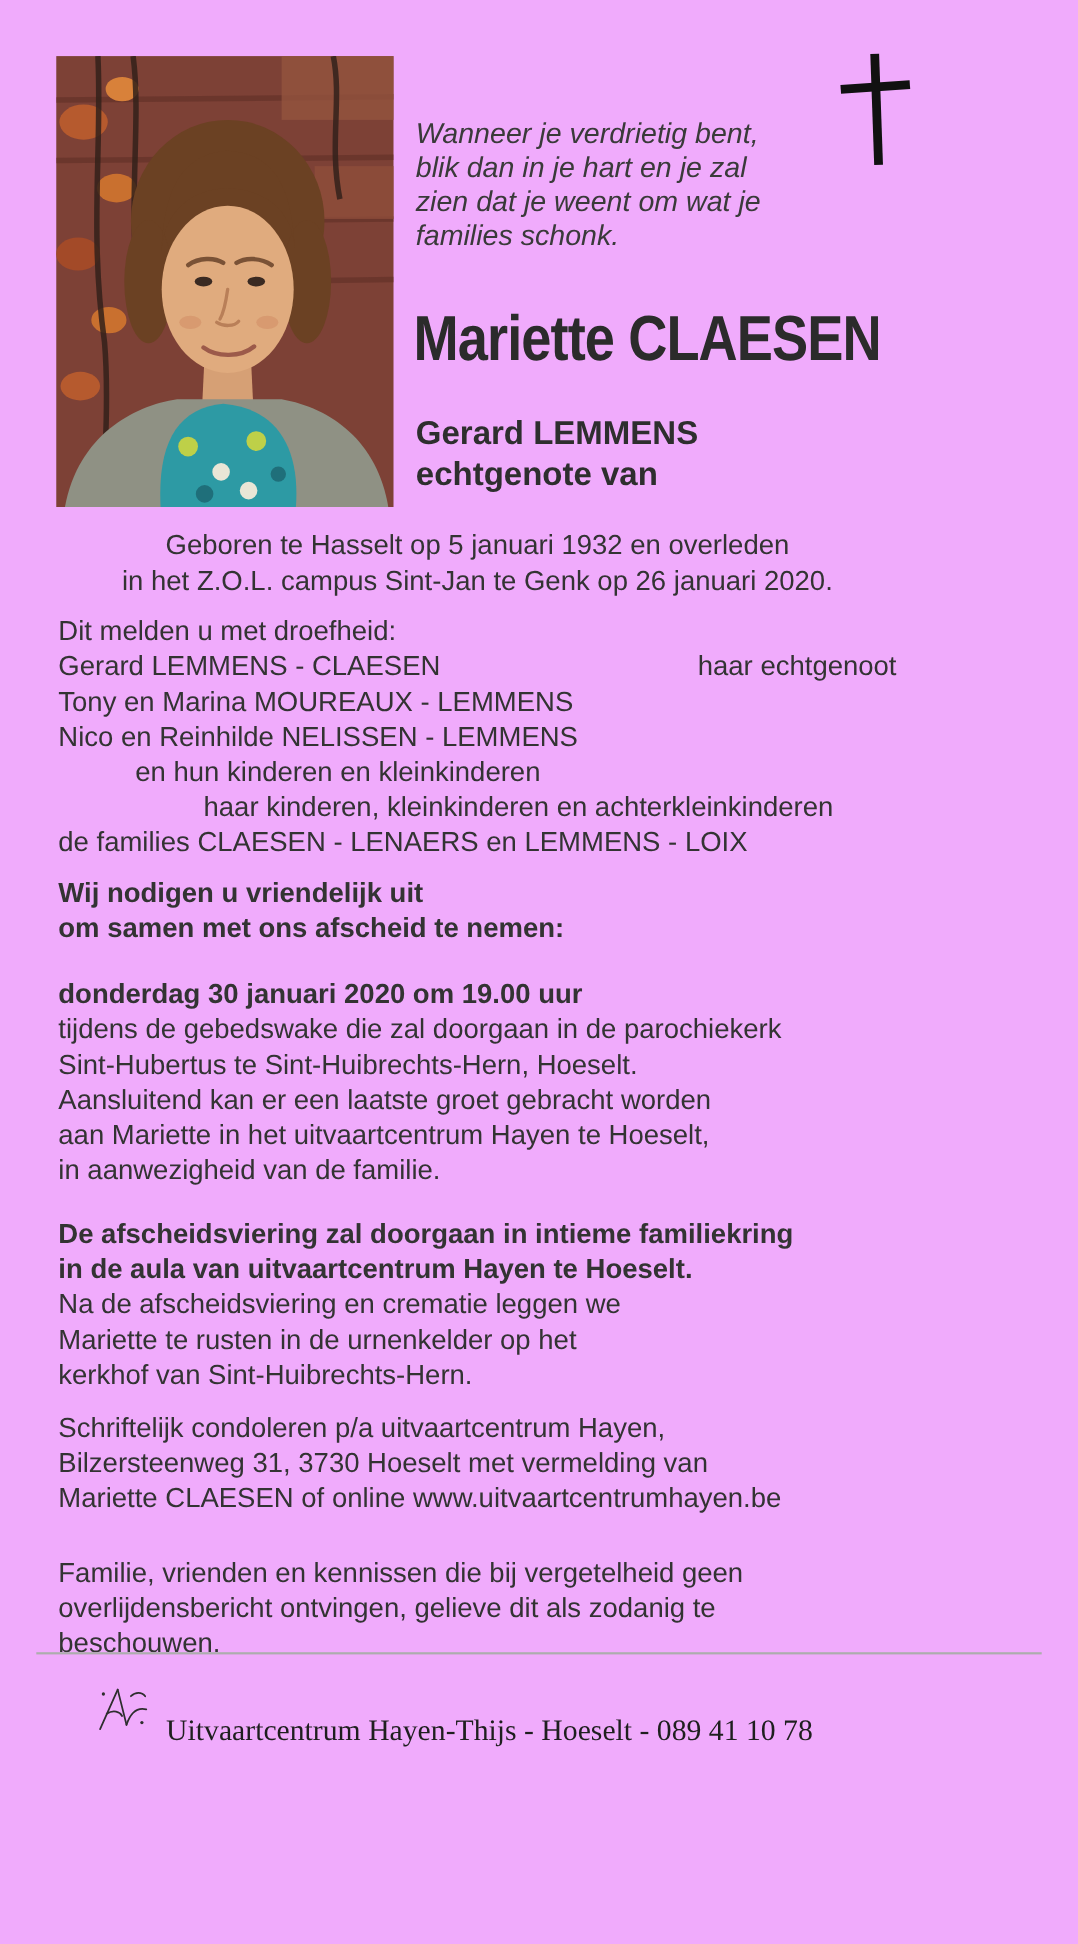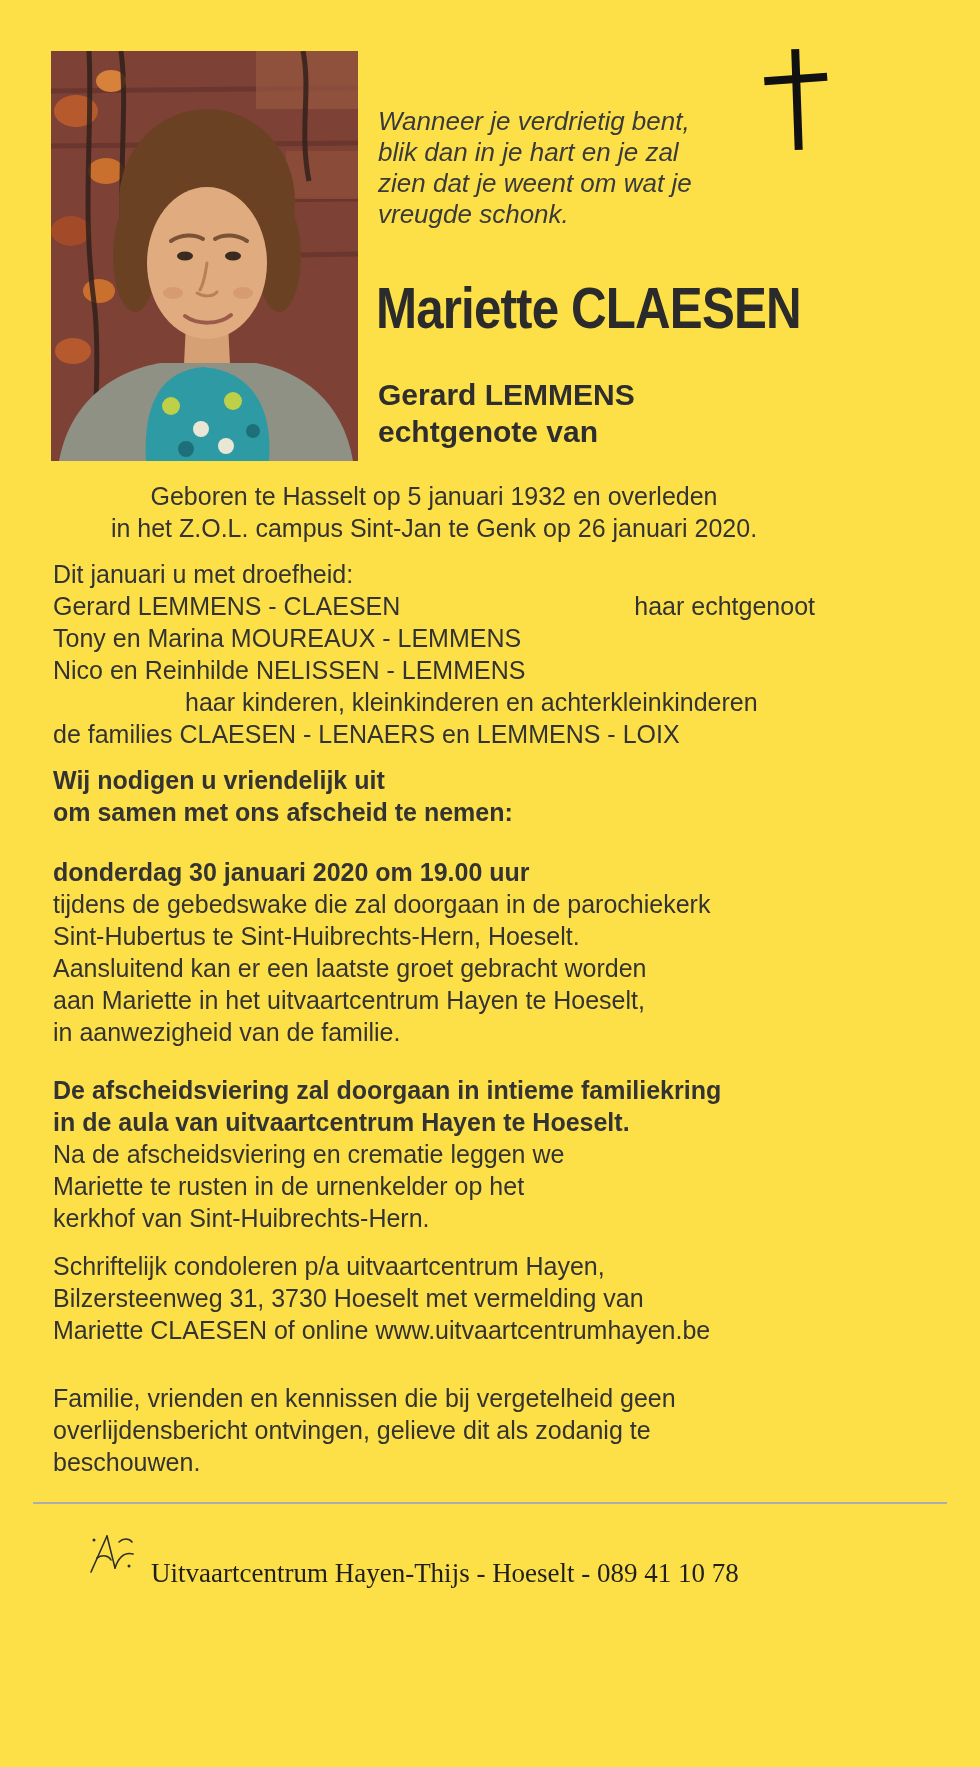--- a/index.html
+++ b/index.html
@@ -1,20 +1,20 @@
 <!DOCTYPE html>
 <html><head>
 <meta charset="utf-8">
 <style>
   html, body { margin: 0; padding: 0; background: #ffffff; }
   .page {
     position: relative;
     width: 980px;
     height: 1767px;
-    background: #fde047;
+    background: #f0abfc;
     font-family: "Liberation Sans", sans-serif;
     color: #333333;
     overflow: hidden;
   }
   .photo {
     position: absolute;
     left: 51px; top: 51px;
     width: 307px; height: 410px;
     overflow: hidden;
   }
@@ -162,45 +162,46 @@
         <rect x="41" y="3" width="8" height="101"></rect>
         <rect x="13" y="29" width="63" height="8" transform="rotate(-2 45 33)"></rect>
       </g>
     </svg>
   </div>
 
   <div class="quote">
     <div>Wanneer je verdrietig bent,</div>
     <div>blik dan in je hart en je zal</div>
     <div>zien dat je weent om wat je</div>
-    <div>vreugde schonk.</div>
+    <div>families schonk.</div>
   </div>
 
   <h1 class="name">Mariette CLAESEN</h1>
 
   <div class="spouse">
     <div>Gerard LEMMENS</div>
     <div>echtgenote van</div>
   </div>
 
   <div class="body">
 
     <div class="para center">
       <div>Geboren te Hasselt op 5 januari 1932 en overleden</div>
       <div>in het Z.O.L. campus Sint-Jan te Genk op 26 januari 2020.</div>
     </div>
 
     <div class="para">
-      <div>Dit januari u met droefheid:</div>
+      <div>Dit melden u met droefheid:</div>
       <div class="row">
         <span>Gerard LEMMENS - CLAESEN</span>
         <span>haar echtgenoot</span>
       </div>
       <div>Tony en Marina MOUREAUX - LEMMENS</div>
       <div>Nico en Reinhilde NELISSEN - LEMMENS</div>
+      <div class="indent1">en hun kinderen en kleinkinderen</div>
       <div class="indent2">haar kinderen, kleinkinderen en achterkleinkinderen</div>
       <div>de families CLAESEN - LENAERS en LEMMENS - LOIX</div>
     </div>
 
     <div class="para bold mb28">
       <div>Wij nodigen u vriendelijk uit</div>
       <div>om samen met ons afscheid te nemen:</div>
     </div>
 
     <div class="para mb26">

